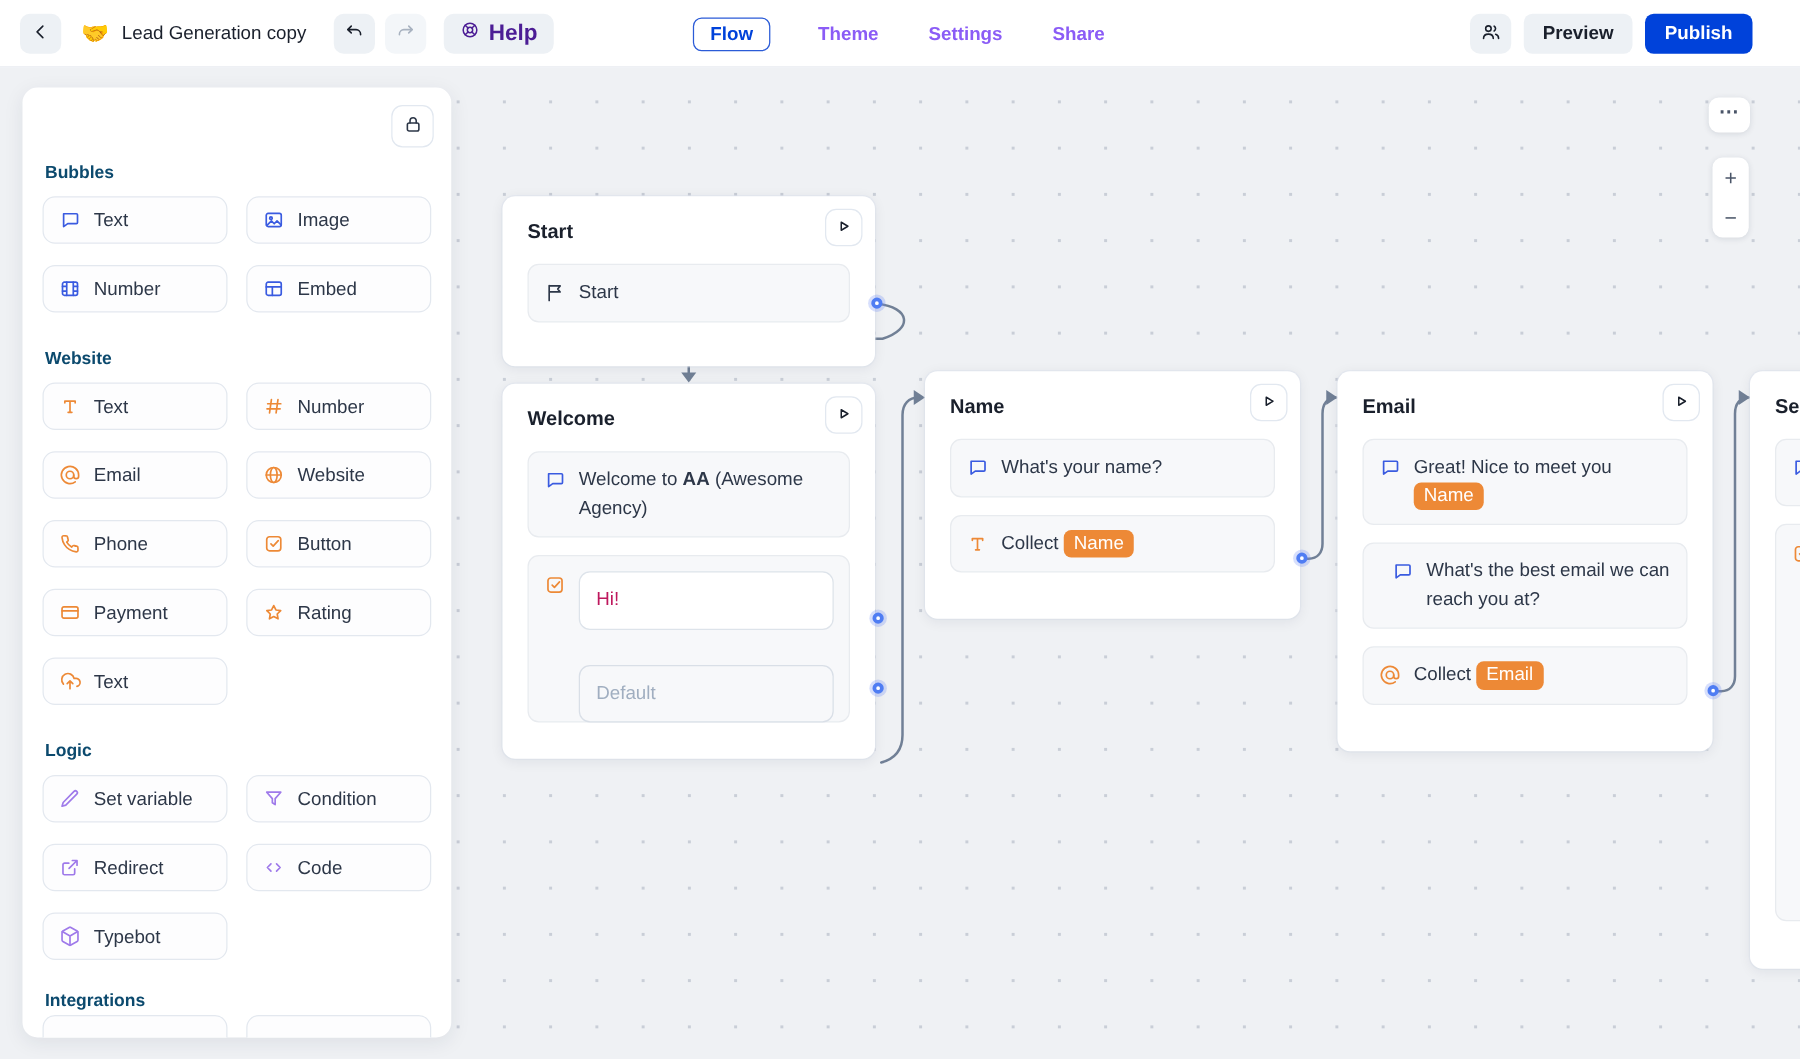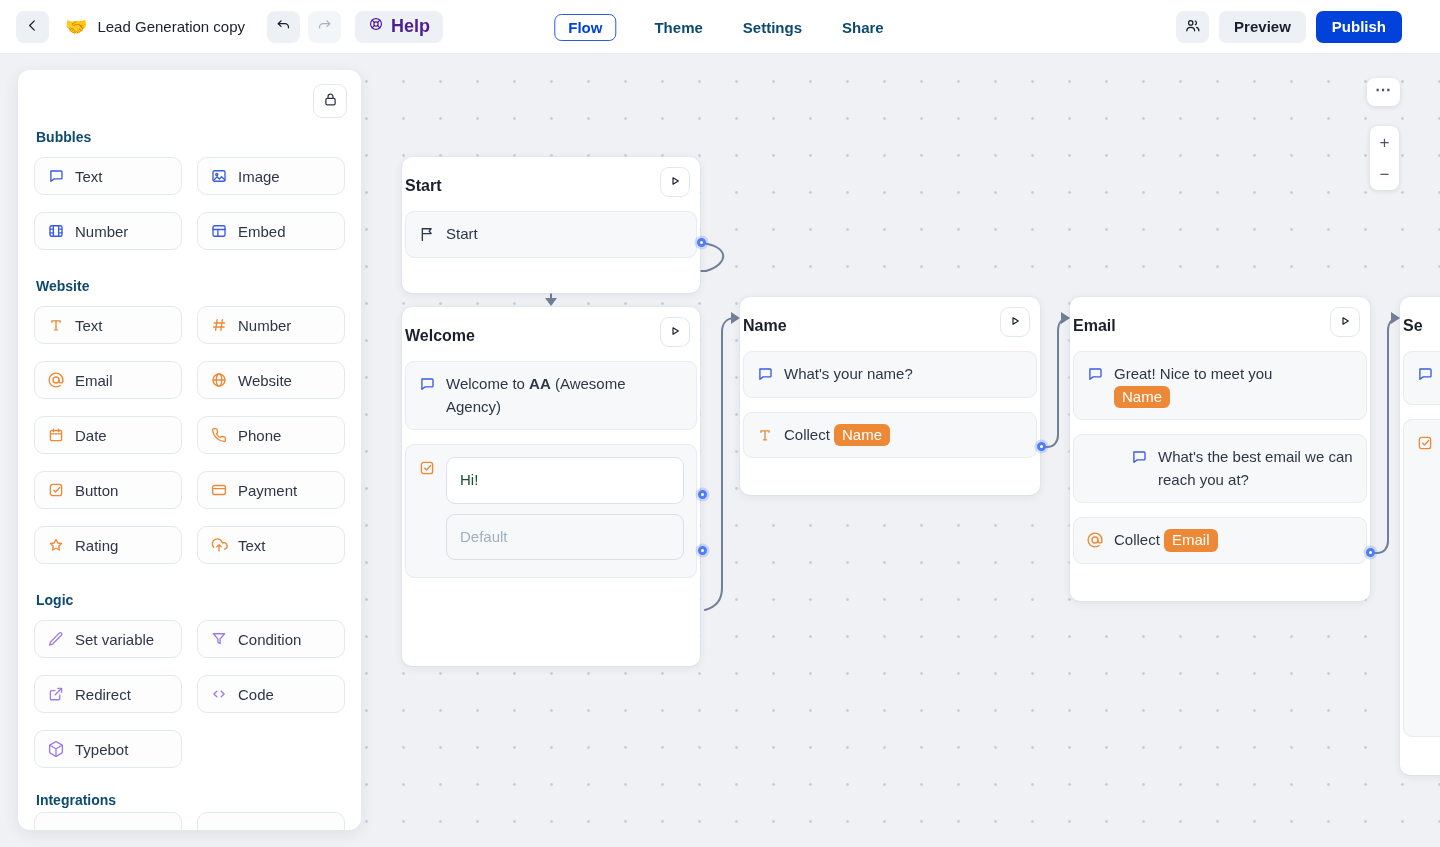--- a/index.html
+++ b/index.html
@@ -18,21 +18,21 @@
   .icon-btn.disabled { background:#F3F6F9; color:#A8B2C0; }
   .bot-title-wrap { display:flex; align-items:center; gap:10px; margin:0 14px 0 8px; }
   .bot-emoji { font-size:18px; line-height:1; }
   .bot-title { font-size:15px; font-weight:500; color:#1A202C; }
   .help-btn { display:flex; align-items:center; gap:7px; height:32px; padding:0 13px;
     border:none; border-radius:8px; background:#EDF1F5; font-size:18px; font-weight:600;
     color:#4c1d95; cursor:pointer; }
   .help-btn svg { width:16px; height:16px; }
   .tb-tabs { position:absolute; left:50%; top:0; transform:translateX(-50%);
     height:54px; display:flex; align-items:center; gap:36px; }
-  .tab { font-size:15px; font-weight:600; color:#0c4a6e; background:none; border:none;
+  .tab { font-size:15px; font-weight:600; color:#8b5cf6; background:none; border:none;
     cursor:pointer; padding:5px 2px; }
   .tab.active { color:#0042DA; border:1px solid #2B5BD7; border-radius:7px;
     padding:4px 13px; background:#fff; }
   .tb-right { margin-left:auto; display:flex; align-items:center; gap:10px; }
   .preview-btn { height:32px; padding:0 15px; border:none; border-radius:7px;
     background:#EDF1F5; font-size:15px; font-weight:600; color:#1A202C; cursor:pointer; }
   .publish-btn { height:32px; padding:0 16px; border:none; border-radius:7px;
     background:#0042DA; font-size:15px; font-weight:600; color:#fff; cursor:pointer; }
 
   
@@ -59,42 +59,42 @@
   .tool-btn { display:flex; align-items:center; gap:10px; height:38px; padding:0 12px;
     background:#FDFDFE; border:1px solid #E3E8EF; border-radius:10px;
     font-size:15px; color:#2D3748; cursor:grab; }
   .tool-btn .t-icon { display:flex; width:18px; height:18px; flex:0 0 18px; }
   .tool-btn .t-icon svg { width:18px; height:18px; }
   .tool-btn.stub { height:38px; }
 
   
   .node { position:absolute; z-index:2; background:#fff; border-radius:10px;
     box-shadow:0 2px 10px rgba(20,30,60,.07), 0 0 0 1px rgba(226,232,240,.55);
-    padding:16px 3px; }
+    padding:16px 20px; }
   .node-title { font-size:16px; font-weight:600; color:#1A202C; margin:4px 0 16px; }
   .play-btn { position:absolute; top:10px; right:10px; width:30px; height:30px;
     display:flex; align-items:center; justify-content:center; background:#fff;
     border:1px solid #E2E8F0; border-radius:9px; color:#1A202C; cursor:pointer; }
   .play-btn svg { width:16px; height:16px; }
   .block { display:flex; align-items:flex-start; gap:10px; background:#F7F8FA;
     border:1px solid #E8EBEF; border-radius:9px; padding:11px 12px; margin-bottom:14px;
     font-size:15px; color:#2D3748; line-height:1.5; cursor:pointer; }
   .block:last-child { margin-bottom:0; }
   .b-icon { display:flex; width:18px; height:18px; flex:0 0 18px; margin-top:2px; }
   .b-icon svg { width:18px; height:18px; }
   .b-text { max-width:196px; }
   .badge { display:inline-block; background:#ED8936; color:#fff; border-radius:6px;
     padding:0px 8px 1px; font-size:15px; line-height:1.45; }
   .blue-ic { color:#3A5BE0; } .orange-ic { color:#ED8936; } .dark-ic { color:#2D3748; }
   
   .choice-group { display:block; padding:12px; }
   .choice-col { margin-left:28px; margin-top:-20px; }
   .choice-card { background:#fff; border:1px solid #DDE3EA; border-radius:9px;
-    padding:11px 13px; font-size:15px; color:#14532d; }
-  .choice-card + .choice-card { margin-top:10px; }
+    padding:11px 13px; font-size:15px; color:#be185d; }
+  .choice-card + .choice-card { margin-top:28px; }
   .choice-card.placeholder { background:#F7F8FA; border-color:#D9DFE7; color:#A0AEC0; }
 
   
   .port { position:absolute; z-index:3; width:9px; height:9px; background:#fff;
     border:3px solid #4F7DF3; border-radius:50%;
     box-shadow:0 0 0 2.5px rgba(111,140,246,.28); cursor:crosshair; }
 
   
   .dots-btn { position:absolute; z-index:5; left:1367px; top:24px; width:33px; height:28px;
     background:#fff; border:none; border-radius:8px; box-shadow:0 1px 5px rgba(20,30,60,.12);
@@ -256,29 +256,20 @@
                 <circle cx="12" cy="12" r="8"></circle>
                 <ellipse cx="12" cy="12" rx="3.6" ry="8"></ellipse>
                 <path d="M4 12h16"></path>
               </svg>
             </span>
             <span>Website</span>
           </button>
           <button class="tool-btn">
             <span class="t-icon" style="color: rgb(237, 137, 54);">
               <svg viewBox="0 0 24 24" fill="none" stroke="currentColor" stroke-width="1.8" stroke-linecap="round" stroke-linejoin="round">
-                <rect x="4.5" y="6" width="15" height="13.5" rx="2"></rect>
-                <path d="M4.5 10.5h15M8.5 4.3v3.2M15.5 4.3v3.2"></path>
-              </svg>
-            </span>
-            <span>Date</span>
-          </button>
-          <button class="tool-btn">
-            <span class="t-icon" style="color: rgb(237, 137, 54);">
-              <svg viewBox="0 0 24 24" fill="none" stroke="currentColor" stroke-width="1.8" stroke-linecap="round" stroke-linejoin="round">
                 <path d="M20.5 16.4v2.5a1.7 1.7 0 0 1-1.9 1.7 17 17 0 0 1-7.4-2.6 16.7 16.7 0 0 1-5.1-5.1A17 17 0 0 1 3.5 5.4 1.7 1.7 0 0 1 5.2 3.5h2.5a1.7 1.7 0 0 1 1.7 1.5c.1.8.3 1.6.6 2.4a1.7 1.7 0 0 1-.4 1.8L8.5 10.3a13.6 13.6 0 0 0 5.2 5.2l1.1-1.1a1.7 1.7 0 0 1 1.8-.4c.8.3 1.6.5 2.4.6a1.7 1.7 0 0 1 1.5 1.8z"></path>
               </svg>
             </span>
             <span>Phone</span>
           </button>
           <button class="tool-btn">
             <span class="t-icon" style="color: rgb(237, 137, 54);">
               <svg viewBox="0 0 24 24" fill="none" stroke="currentColor" stroke-width="1.8" stroke-linecap="round" stroke-linejoin="round">
                 <rect x="4.5" y="4.5" width="15" height="15" rx="3"></rect>
                 <path d="M9 12.2l2.4 2.4 5.4-6"></path>
@@ -375,21 +366,21 @@
     <div class="block">
       <span class="b-icon dark-ic">
           <svg viewBox="0 0 24 24" fill="none" stroke="currentColor" stroke-width="1.8" stroke-linecap="round" stroke-linejoin="round">
             <path d="M5.8 20.5V4.5M5.8 5h11.7l-2.6 3.2 2.6 3.2H5.8"></path>
           </svg>
         </span>
       <span class="b-text">Start</span>
     </div>
   </section>
 
-  <section class="node" style="left:402px; top:253px; width:298px; height:359px;">
+  <section class="node" style="left:402px; top:253px; width:298px; height:300px;">
     <h3 class="node-title">Welcome</h3>
     <button class="play-btn">
       <span class="t-icon"><svg viewBox="0 0 24 24" fill="none" stroke="currentColor" stroke-width="1.8" stroke-linecap="round" stroke-linejoin="round">
             <path d="M9 7.2v9.6L17 12z"></path>
           </svg></span>
     </button>
     <div class="block" style="min-height:66px;">
       <span class="b-icon blue-ic">
           <svg viewBox="0 0 24 24" fill="none" stroke="currentColor" stroke-width="1.8" stroke-linecap="round" stroke-linejoin="round">
             <path d="M5.2 5.3h13.6c.7 0 1.2.5 1.2 1.2v8.1c0 .7-.5 1.2-1.2 1.2H9.6L5.2 19z"></path>

